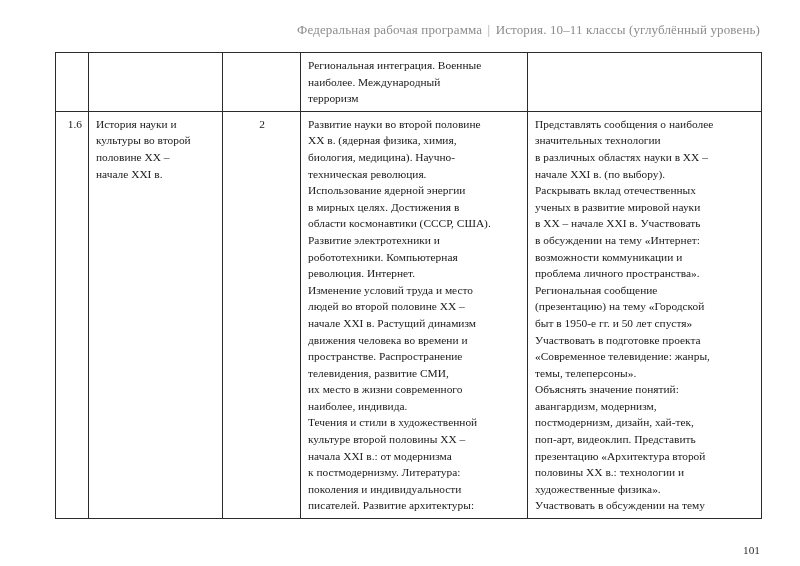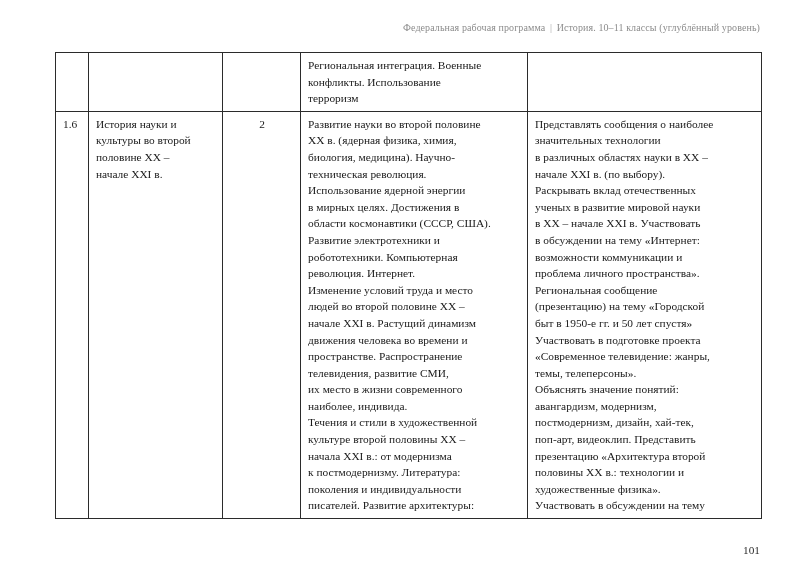--- a/index.html
+++ b/index.html
@@ -17,21 +17,21 @@
     overflow: hidden;
   }
 
   
   .page-header {
     position: absolute;
     top: 22px;
     left: 55px;
     right: 40px;
     text-align: right;
-    font-size: 10px;
+    font-size: 13px;
     color: #8c8c8c;
     letter-spacing: 0.01em;
     white-space: nowrap;
   }
   .page-header .sep {
     color: #a8a8a8;
     padding: 0 2px;
   }
 
   
@@ -45,21 +45,21 @@
   }
   .doc-table td {
     border: 1px solid #2b2b2b;
     vertical-align: top;
     padding: 4px 6px 4px 7px;
     font-size: 11.4px;
     line-height: 1.455;
     color: #1a1a1a;
     word-wrap: break-word;
   }
-  .col-num    { width: 33px;  text-align: left; padding-left: 2px; padding-right: 2px; }
+  .col-num    { width: 33px;  text-align: right; padding-left: 2px; padding-right: 2px; }
   .col-topic  { width: 134px; }
   .col-hours  { width: 78px;  text-align: center; }
   .col-content{ width: 227px; }
   .col-acts   { width: 234px; }
 
   .row-cont td { height: 46px; }
 
   .cell-lines p {
     margin: 0;
     padding: 0;
@@ -96,21 +96,21 @@
   </colgroup>
   <tbody>
 
     <tr class="row-cont">
       <td class="col-num"></td>
       <td class="col-topic"></td>
       <td class="col-hours"></td>
       <td class="col-content">
         <div class="cell-lines">
           <p>Региональная интеграция. Военные</p>
-          <p>конфликты. Использование</p>
+          <p>наиболее. Международный</p>
           <p>терроризм</p>
         </div>
       </td>
       <td class="col-acts"></td>
     </tr>
 
     <tr>
       <td class="col-num">1.6</td>
       <td class="col-topic">
         <div class="cell-lines">

